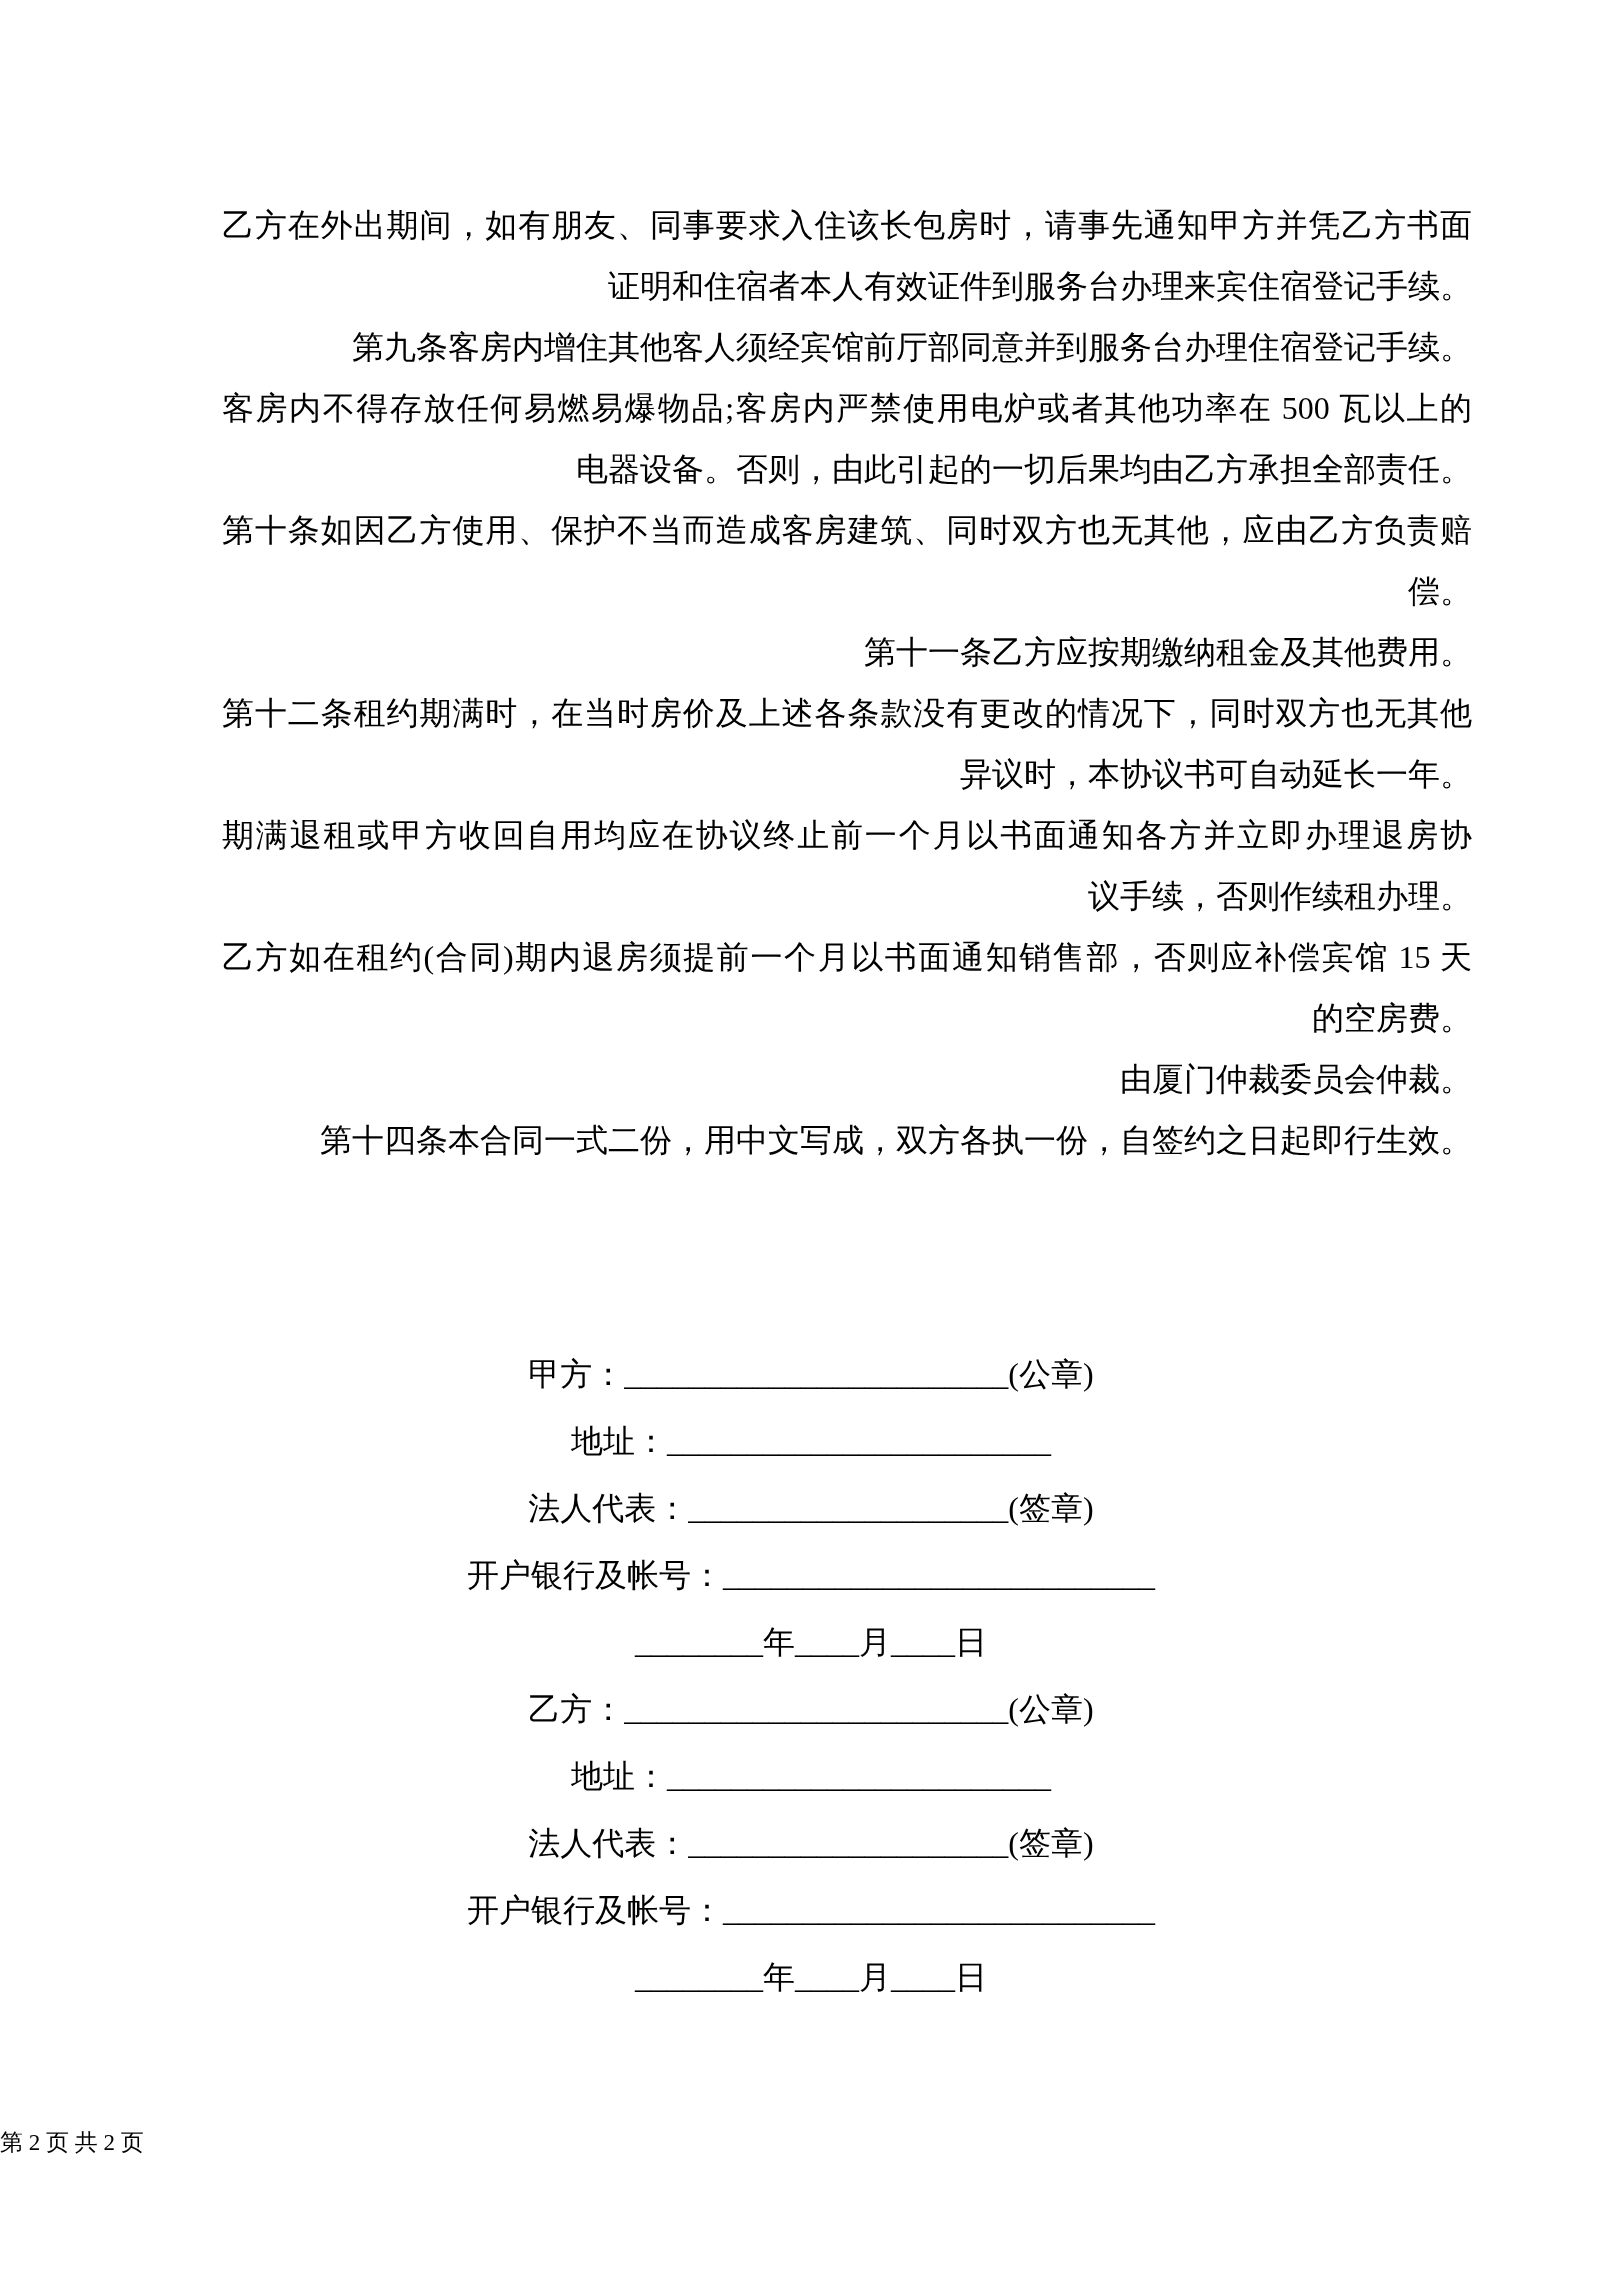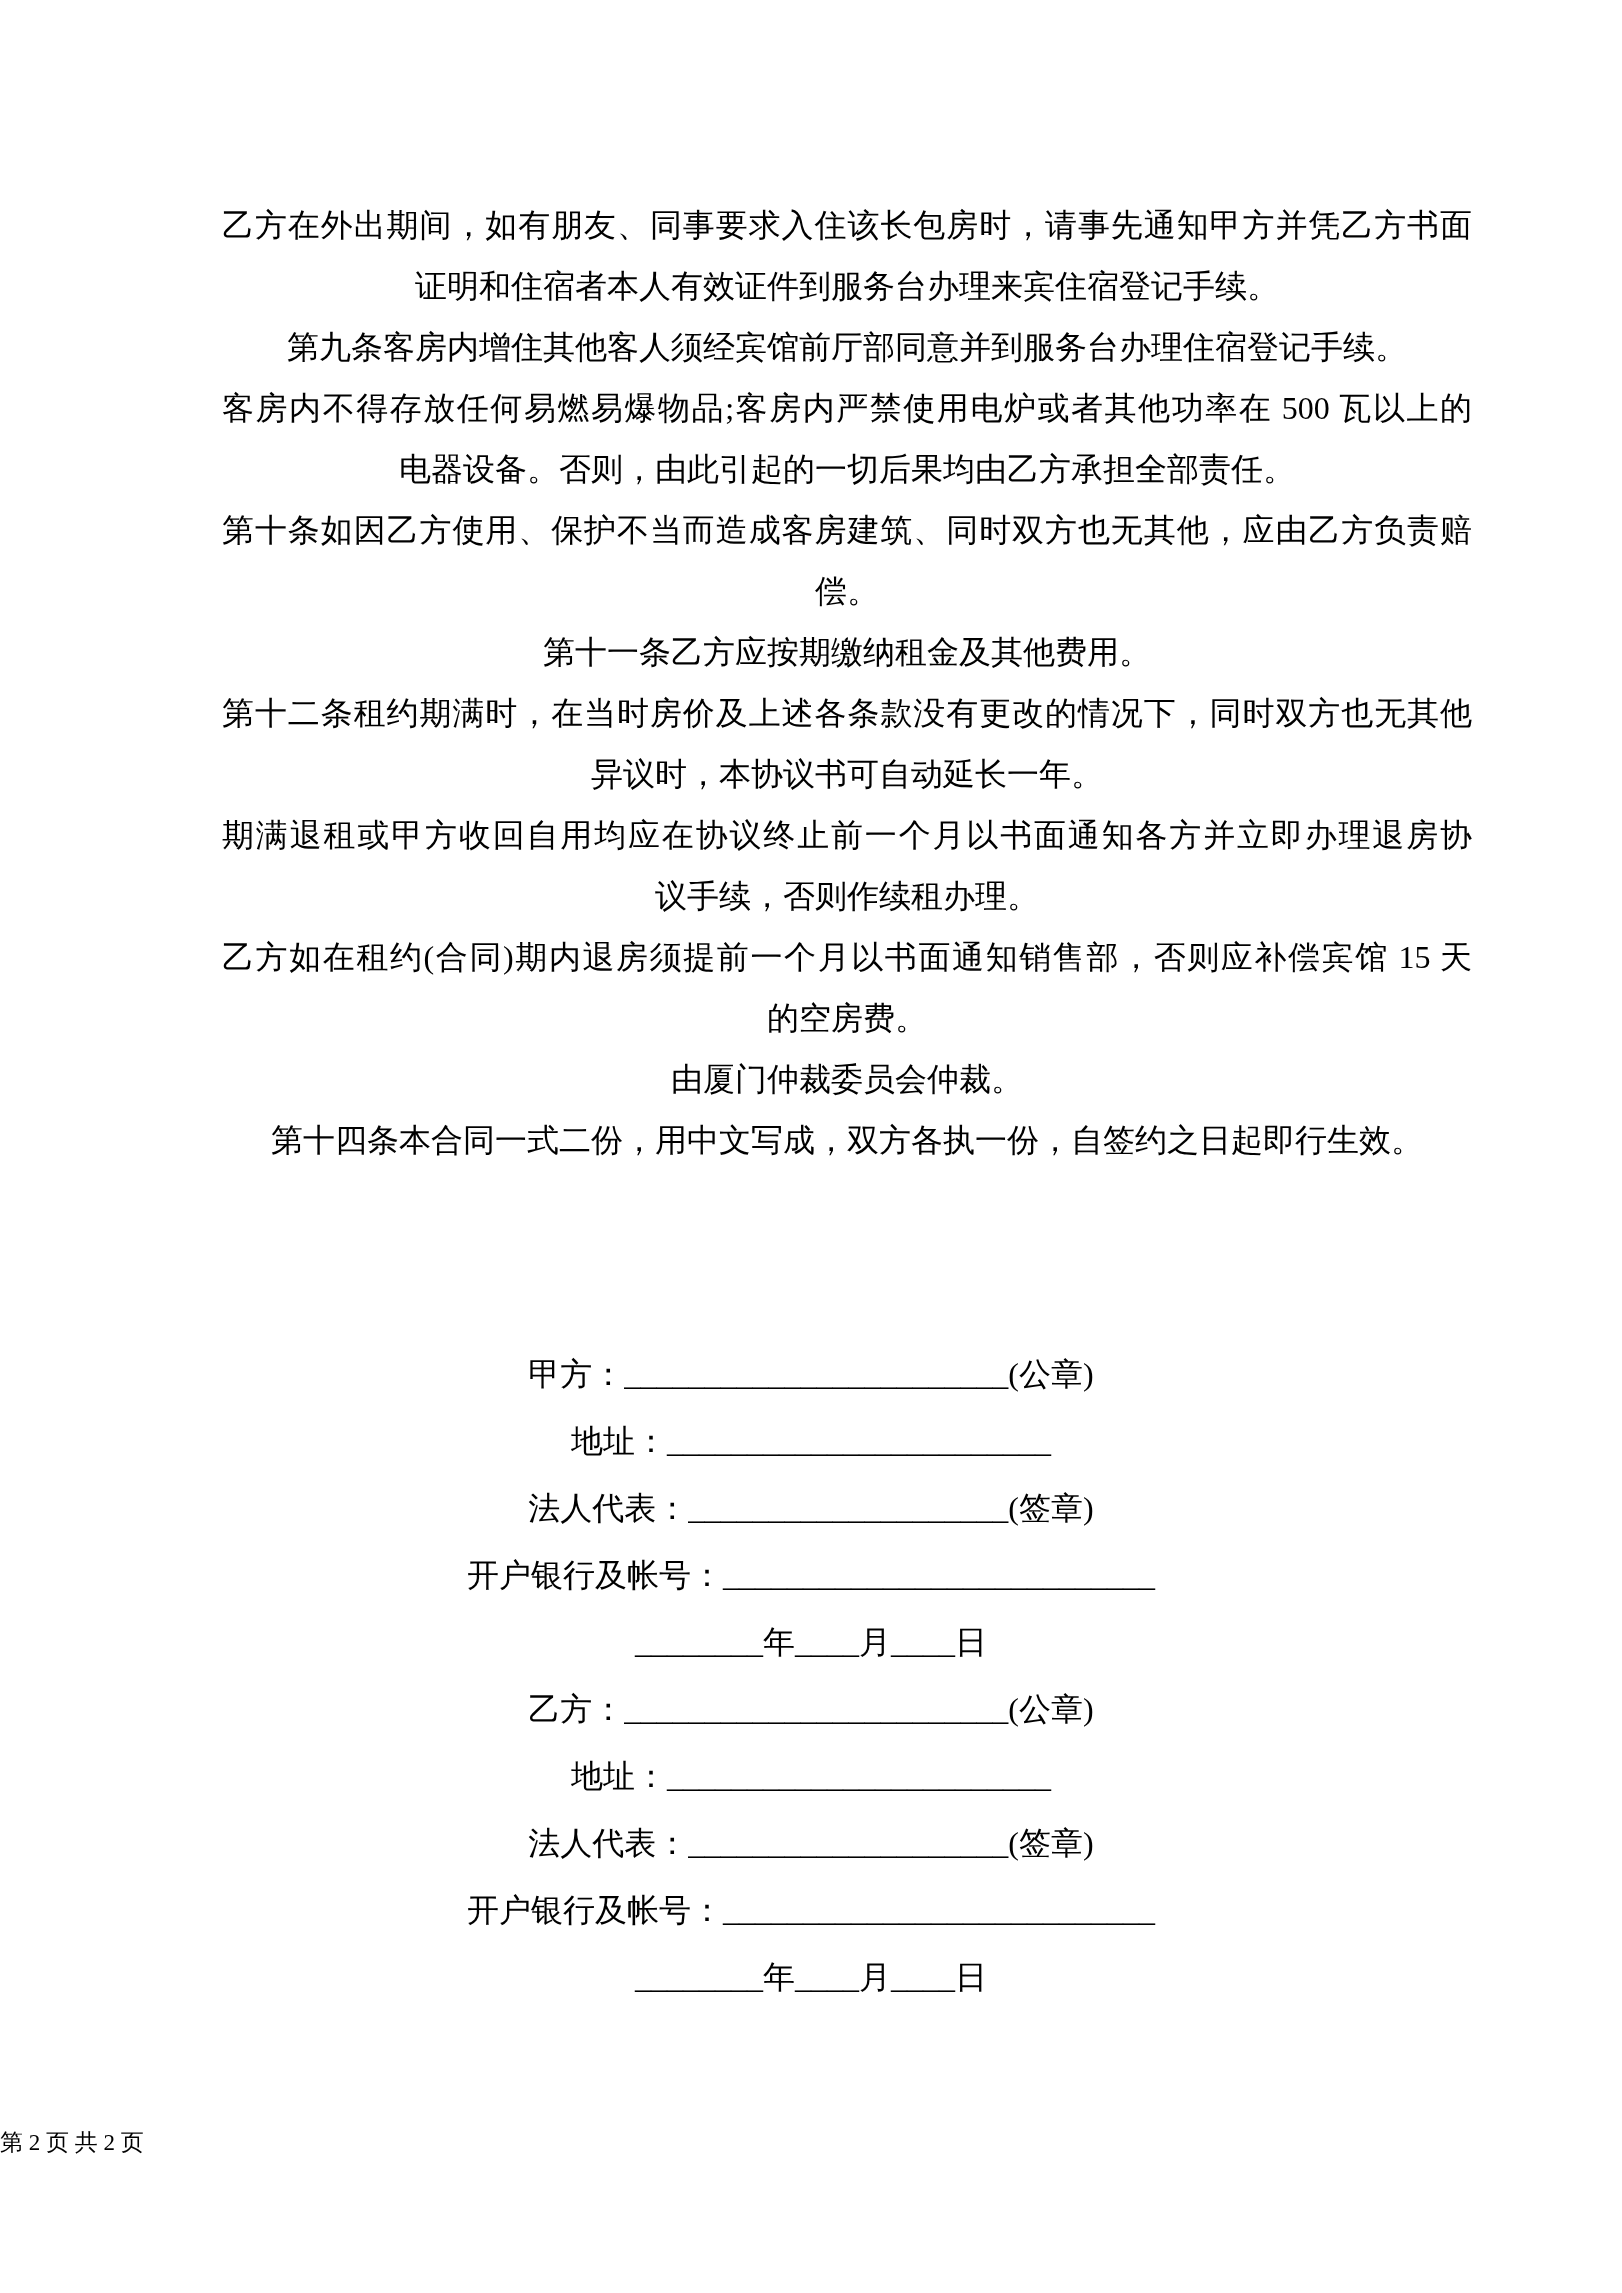--- a/index.html
+++ b/index.html
@@ -22,21 +22,21 @@
     top: 195px;
     width: 1250px;
     font-size: 32px;
     line-height: 61px;
     margin-left: 36px;
   }
   .body-text .line {
     height: 61px;
     overflow: hidden;
     white-space: nowrap;
-    text-align: center;
+    text-align: right;
   }
   .body-text .line.just {
     white-space: normal;
     text-align: justify;
     text-align-last: justify;
   }
   .signature-block {
     position: absolute;
     left: 186px;
     top: 1341px;

